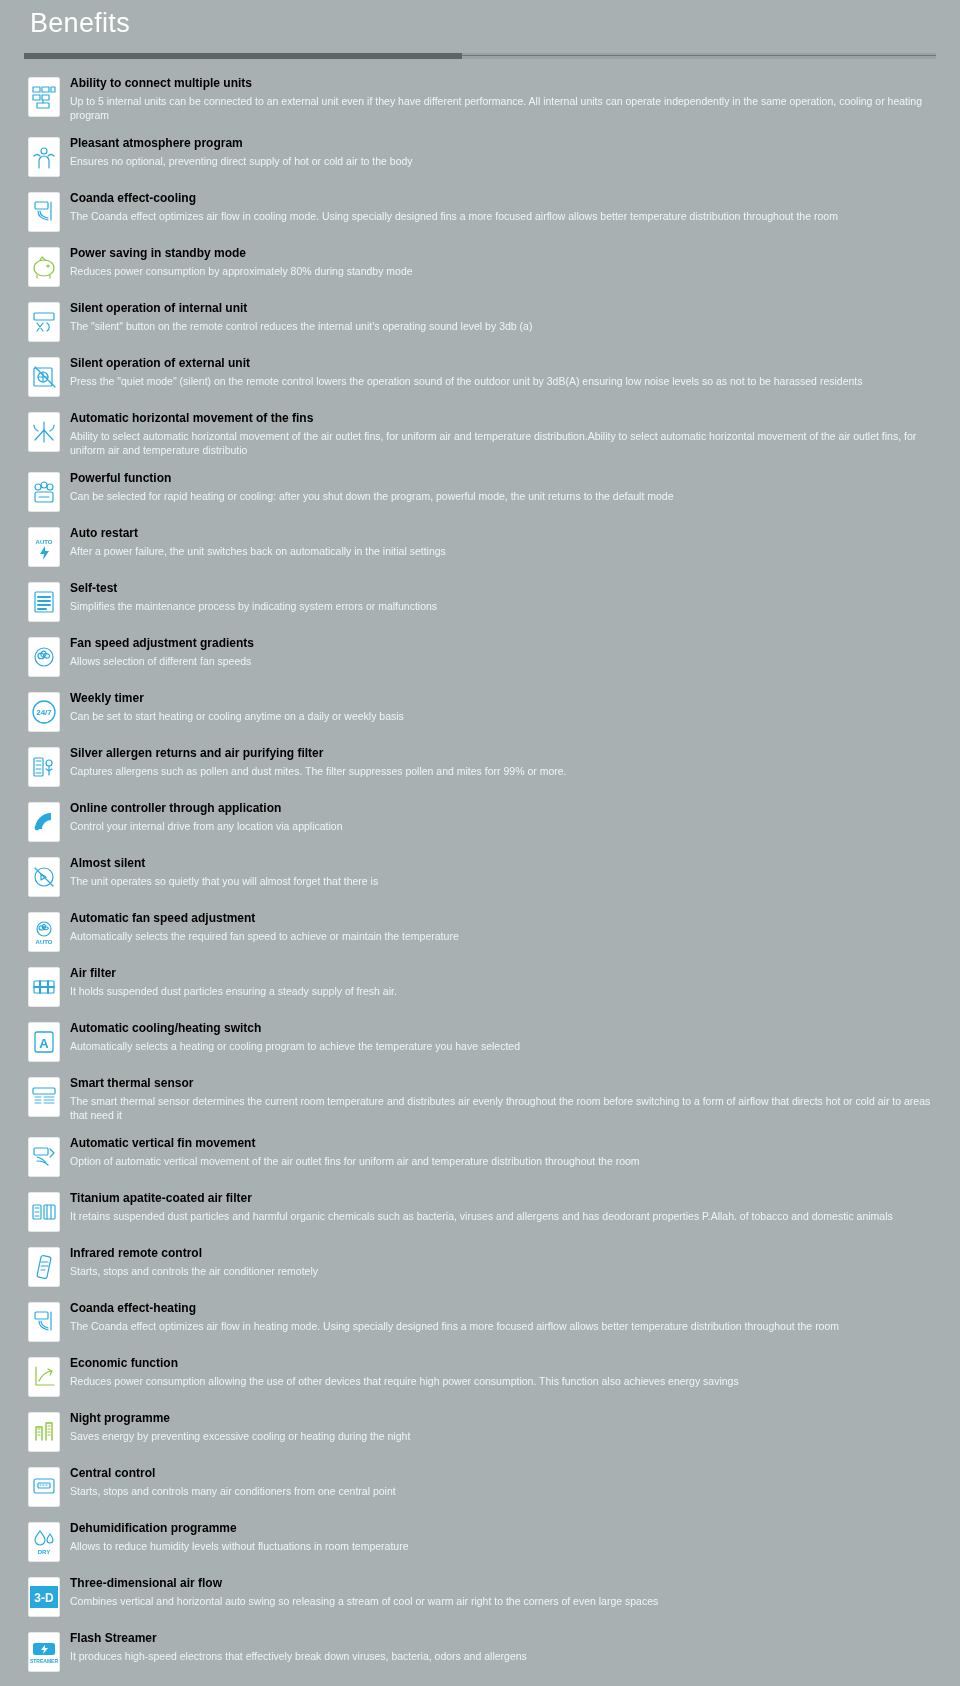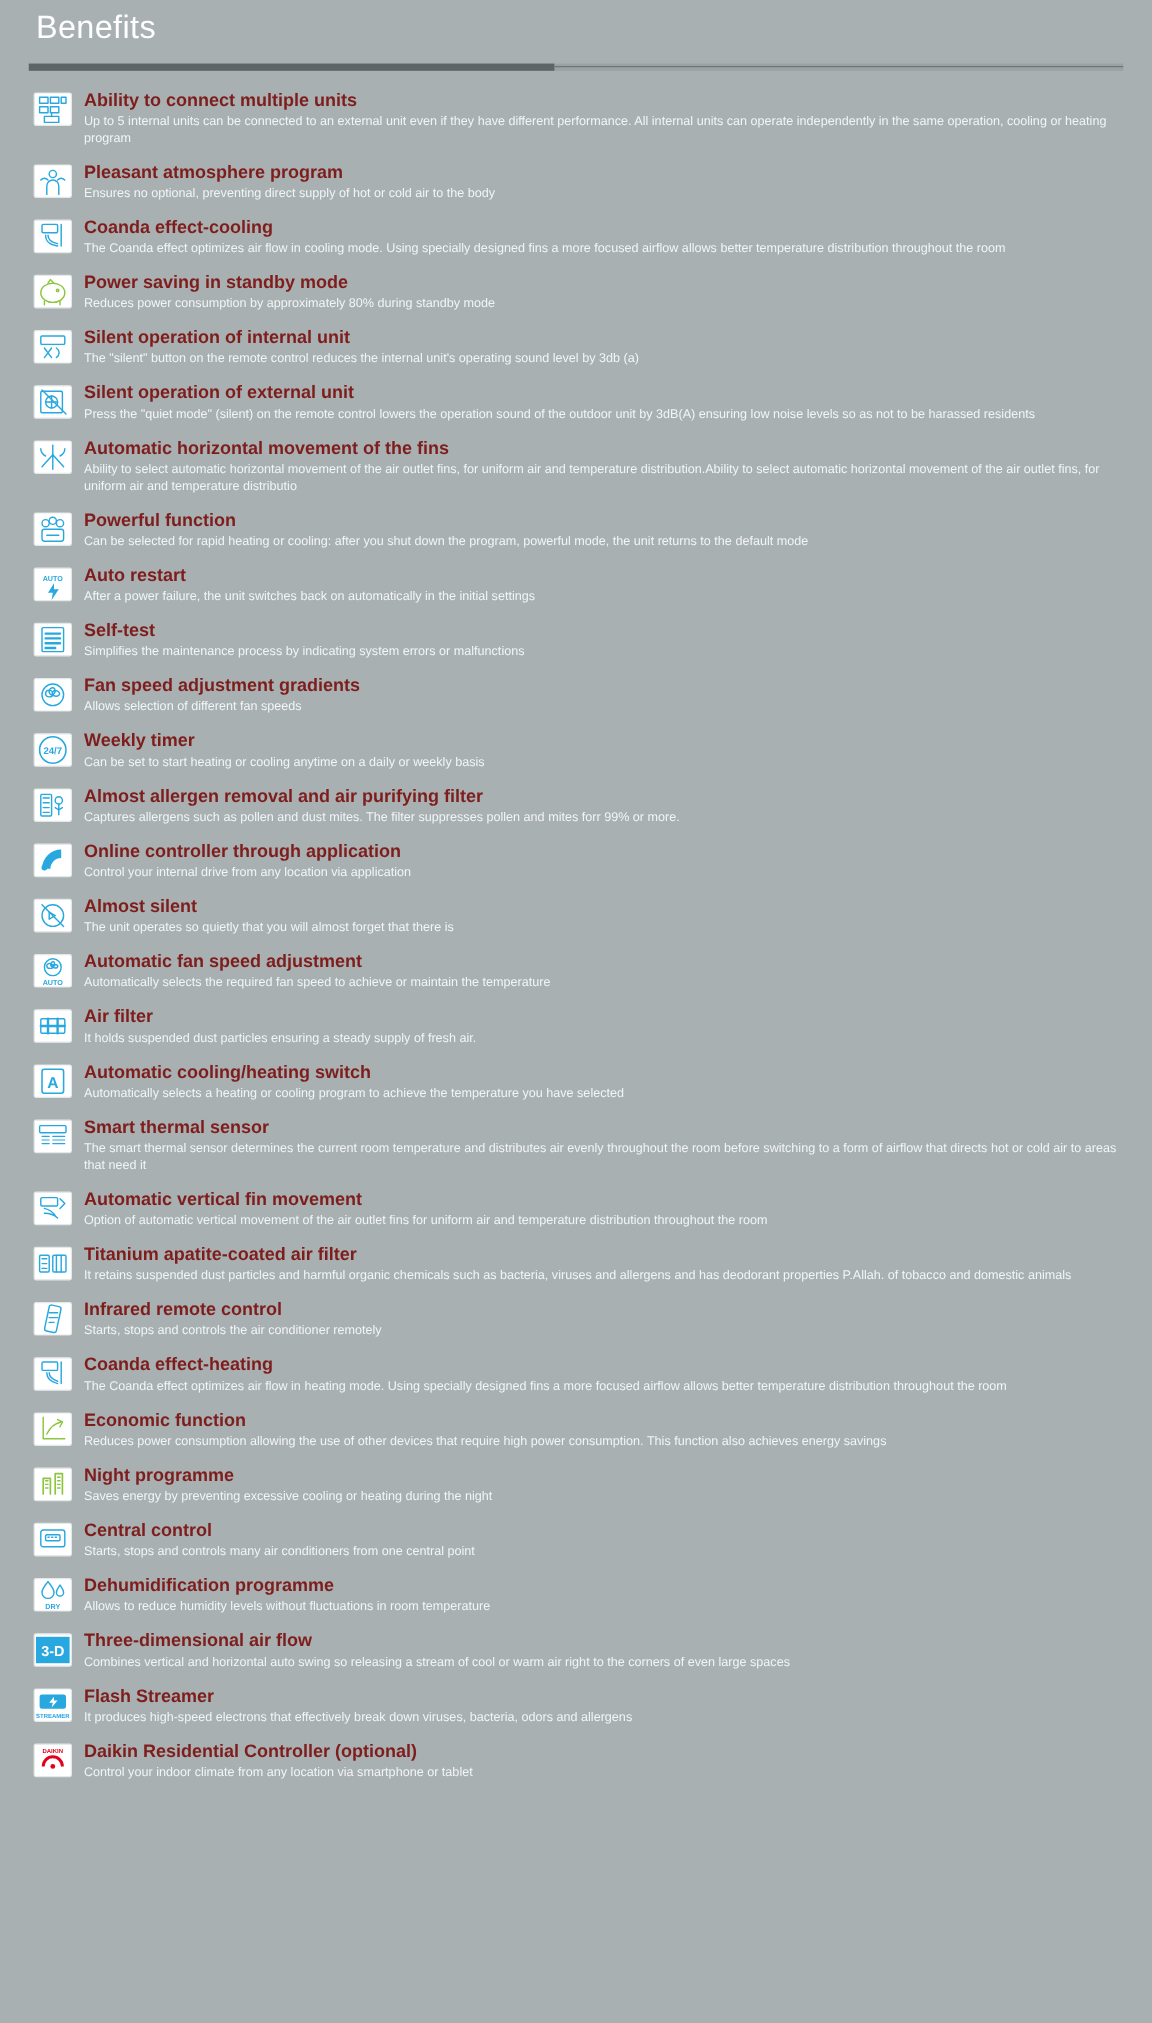--- a/index.html
+++ b/index.html
@@ -44,37 +44,37 @@
     height: 1px;
     background: #6f7677;
   }
   .benefit {
     display: flex;
     align-items: flex-start;
     padding: 6px 0 7px 0;
   }
   .icon-box {
     width: 32px;
-    height: 28px;
+    height: 40px;
     flex: 0 0 32px;
     margin: 2px 10px 0 6px;
     background: #ffffff;
     border: 1px solid #e3e8e9;
     border-radius: 2px;
     display: flex;
     align-items: center;
     justify-content: center;
     overflow: hidden;
   }
   .icon-box svg { display: block; }
   .texts { flex: 1 1 auto; padding-top: 1px; }
   .b-title {
-    font-size: 15px;
+    font-size: 12px;
     font-weight: bold;
-    color: #7f1d1d;
+    color: #000000;
     line-height: 15px;
     margin: 0 0 3px 0;
   }
   .b-desc {
     font-size: 10.5px;
     color: #f2f5f5;
     line-height: 14px;
     margin: 0;
     max-width: 905px;
   }
@@ -254,21 +254,21 @@
       <div class="benefit">
         <div class="icon-box">
           <svg width="28" height="28" viewBox="0 0 28 28" fill="none" stroke="#29a8e0" stroke-width="1.2" stroke-linecap="round" stroke-linejoin="round">
             <rect x="4" y="5" width="9" height="18" rx="1"></rect>
             <path d="M6 8h5M6 12h5M6 16h5M6 20h5"></path>
             <circle cx="19" cy="10" r="3"></circle>
             <path d="M19 13v9M16 16l3 2 3-2"></path>
           </svg>
         </div>
         <div class="texts">
-          <div class="b-title">Almost allergen removal and air purifying filter</div>
+          <div class="b-title">Silver allergen returns and air purifying filter</div>
           <div class="b-desc">Captures allergens such as pollen and dust mites. The filter suppresses pollen and mites forr 99% or more.</div>
         </div>
       </div>
       <div class="benefit">
         <div class="icon-box">
           <svg width="30" height="30" viewBox="0 0 30 30">
             <path d="M6 22a16 16 0 0 1 16-16v7A9 9 0 0 0 13 22z" fill="#29a8e0"></path>
             <circle cx="8" cy="21" r="2.4" fill="#29a8e0"></circle>
           </svg>
         </div>

